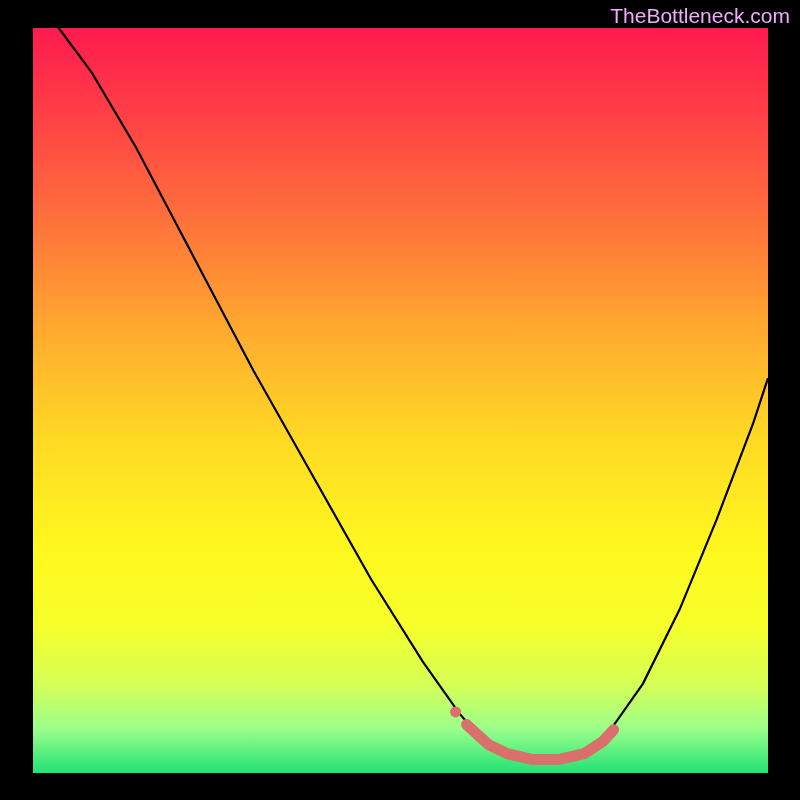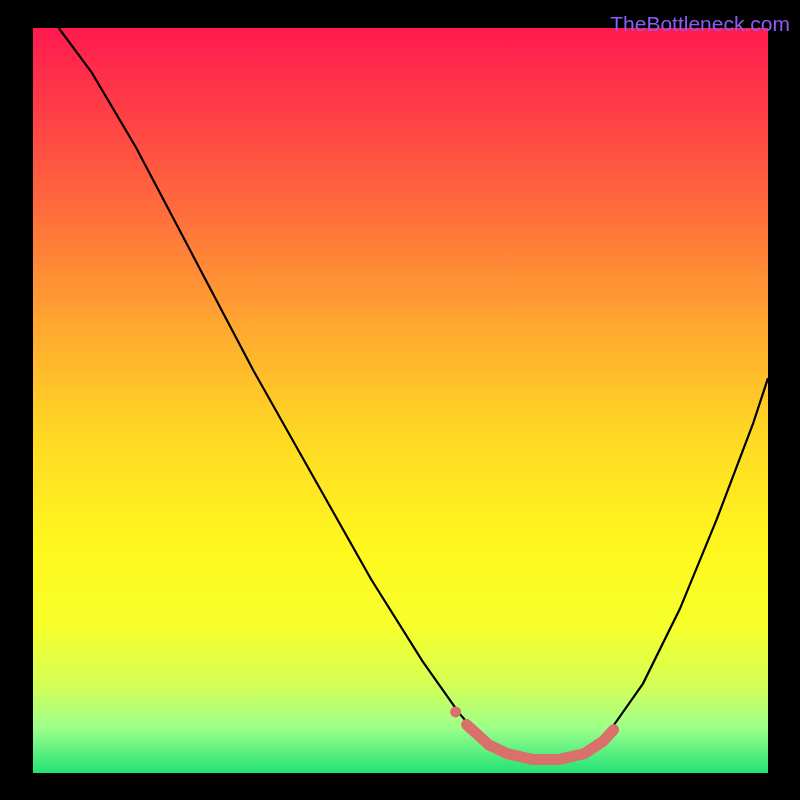--- a/index.html
+++ b/index.html
@@ -14,23 +14,23 @@
   .frame {
     position: absolute;
     top: 0;
     left: 0;
     width: 800px;
     height: 800px;
     background: #000;
   }
   .watermark {
     position: absolute;
-    top: 12px;
+    top: 4px;
     right: 10px;
-    color: #8b5cf6;
+    color: #f0abfc;
     font-size: 21px;
     font-weight: 500;
     letter-spacing: 0px;
     z-index: 3;
   }
   svg {
     position: absolute;
     top: 0;
     left: 0;
   }

